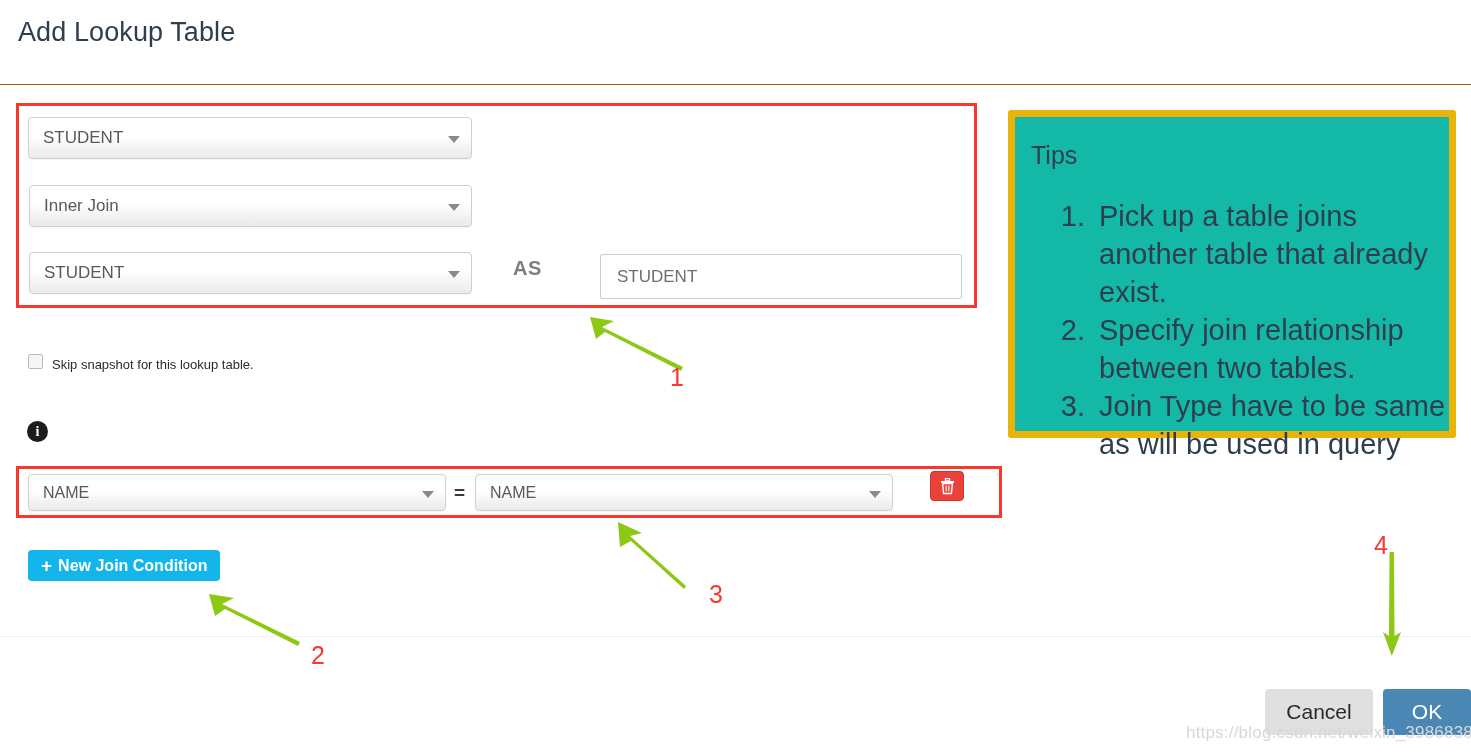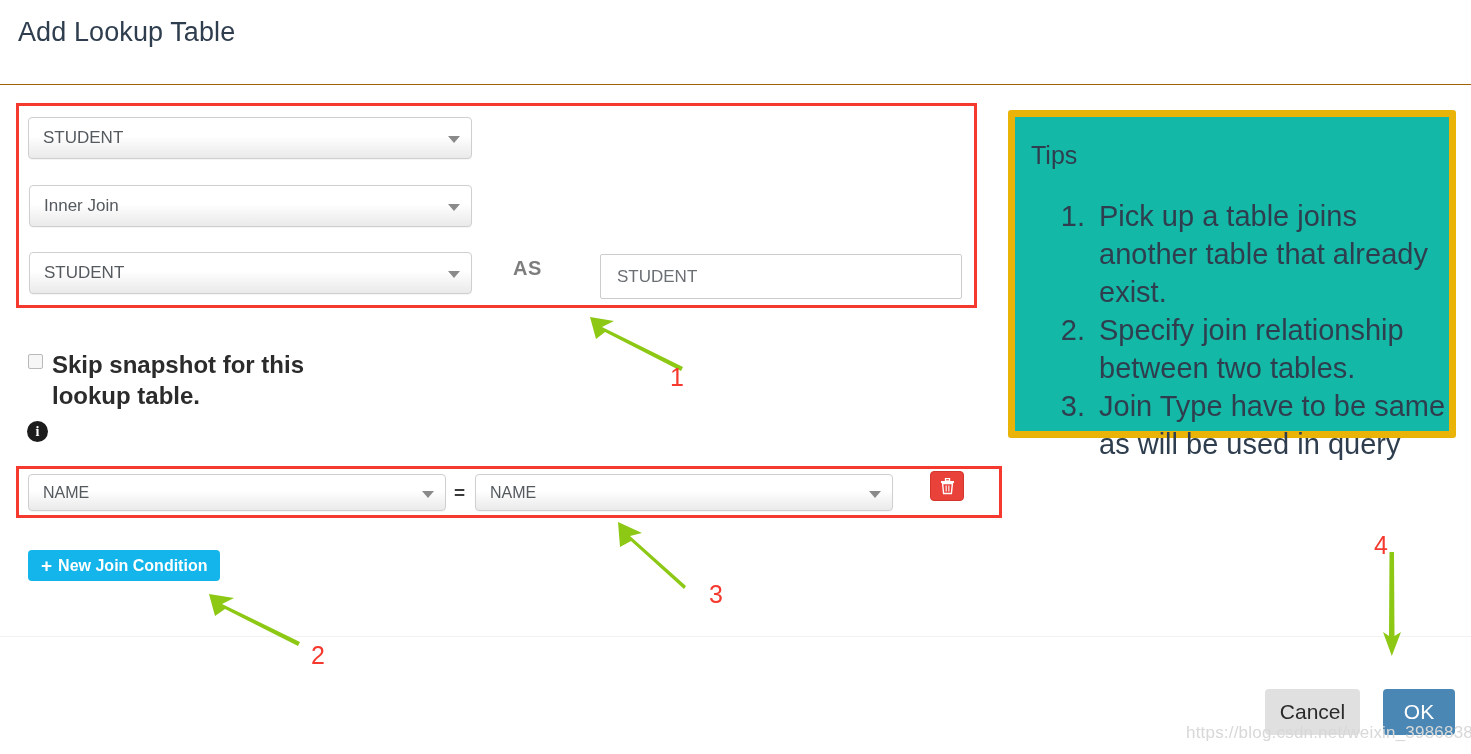--- a/index.html
+++ b/index.html
@@ -85,21 +85,21 @@
     position: absolute; left: 0; top: 2px;
     width: 15px; height: 15px;
     border: 1px solid #b9b9b9;
     background: #f6f6f6;
     border-radius: 2px;
     cursor: pointer;
   }
   .chk-label {
     position: absolute; left: 24px; top: -3px;
     width: 330px;
-    font-size: 24px; font-weight: bold; color: #2b2b2b;
+    font-size: 13px; font-weight: normal; color: #2b2b2b;
     line-height: 31px;
   }
   .info-icon {
     position: absolute; left: 27px; top: 421px;
     width: 21px; height: 21px; border-radius: 50%;
     background: #1c1c1c; color: #ffffff;
     font-size: 14px; font-weight: bold;
     font-family: "Liberation Serif", serif;
     display: flex; align-items: center; justify-content: center;
     cursor: pointer;
@@ -158,29 +158,29 @@
   }
   .tips-list li { margin: 0; padding-left: 6px; }
 
   
   .footer-divider {
     position: absolute; left: 0; top: 636px;
     width: 1471px; height: 1px; background: #f2f2f2;
   }
   .btn-cancel {
     position: absolute; left: 1265px; top: 689px;
-    width: 95px; height: 46px;
+    width: 108px; height: 46px;
     background: #e0e0e0; border: none; border-radius: 4px;
     font-size: 21px; color: #2a2a2a;
     font-family: "Liberation Sans", sans-serif;
     cursor: pointer;
   }
   .btn-ok {
     position: absolute; left: 1383px; top: 689px;
-    width: 72px; height: 46px;
+    width: 88px; height: 46px;
     background: #4a87b4; border: none; border-radius: 4px;
     font-size: 21px; color: #ffffff;
     font-family: "Liberation Sans", sans-serif;
     cursor: pointer;
   }
 
   
   .anno-num {
     position: absolute;
     color: #f5392e; font-size: 25px;

